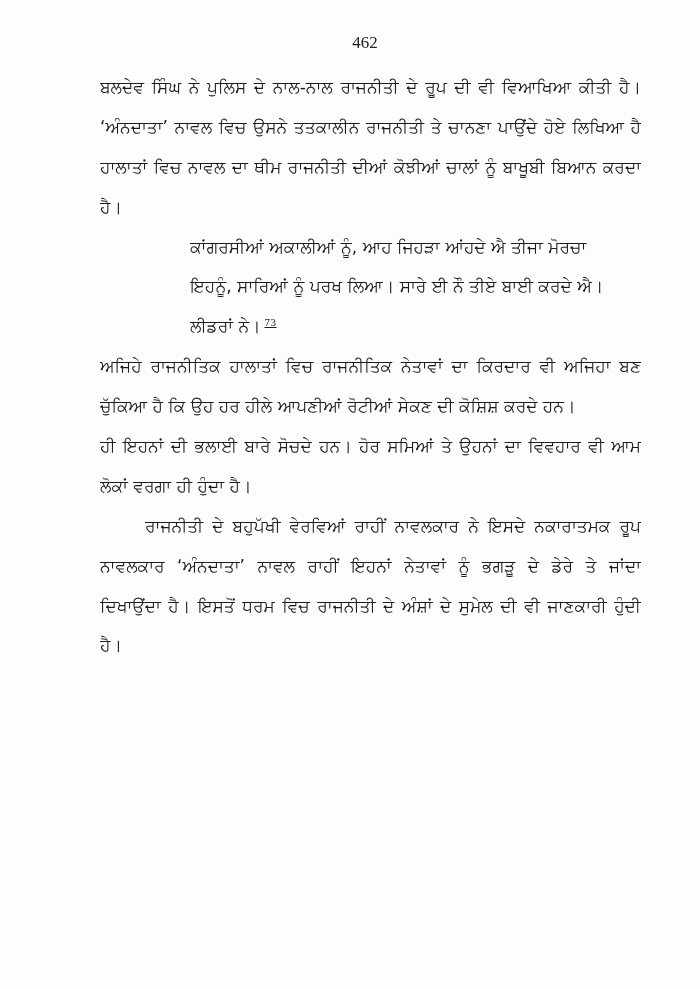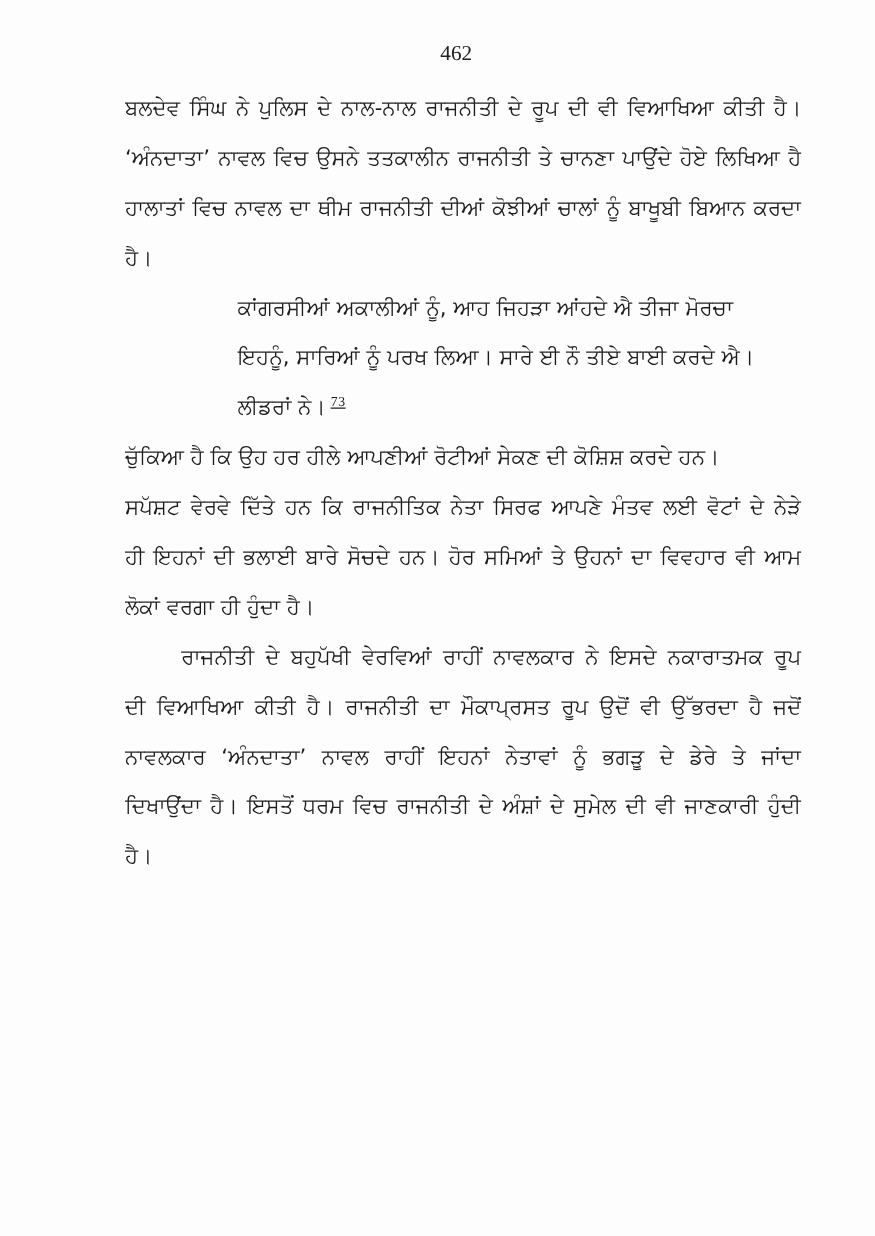--- a/index.html
+++ b/index.html
@@ -91,31 +91,30 @@
 
     <div class="quote">
       <div class="ln left">ਕਾਂਗਰਸੀਆਂ ਅਕਾਲੀਆਂ ਨੂੰ, ਆਹ ਜਿਹੜਾ ਆਂਹਦੇ ਐ ਤੀਜਾ ਮੋਰਚਾ</div>
       <div class="ln left">ਇਹਨੂੰ, ਸਾਰਿਆਂ ਨੂੰ ਪਰਖ ਲਿਆ। ਸਾਰੇ ਈ ਨੌ ਤੀਏ ਬਾਈ ਕਰਦੇ ਐ।</div>
       <div class="ln left">
         <span>ਲੀਡਰਾਂ ਨੇ।</span><sup class="fn">73</sup>
       </div>
     </div>
 
     <div>
+      <div class="ln just">ਅਜਿਹੇ ਰਾਜਨੀਤਿਕ ਹਾਲਾਤਾਂ ਵਿਚ ਰਾਜਨੀਤਿਕ ਨੇਤਾਵਾਂ ਦਾ ਕਿਰਦਾਰ ਵੀ ਅਜਿਹਾ ਬਣ</div>
       <div class="ln left">ਚੁੱਕਿਆ ਹੈ ਕਿ ਉਹ ਹਰ ਹੀਲੇ ਆਪਣੀਆਂ ਰੋਟੀਆਂ ਸੇਕਣ ਦੀ ਕੋਸ਼ਿਸ਼ ਕਰਦੇ ਹਨ।</div>
     </div>
 
     <div>
-      <div class="ln just">ਸਪੱਸ਼ਟ ਵੇਰਵੇ ਦਿੱਤੇ ਹਨ ਕਿ ਰਾਜਨੀਤਿਕ ਨੇਤਾ ਸਿਰਫ ਆਪਣੇ ਮੰਤਵ ਲਈ ਵੋਟਾਂ ਦੇ ਨੇੜੇ</div>
       <div class="ln just">ਹੀ ਇਹਨਾਂ ਦੀ ਭਲਾਈ ਬਾਰੇ ਸੋਚਦੇ ਹਨ। ਹੋਰ ਸਮਿਆਂ ਤੇ ਉਹਨਾਂ ਦਾ ਵਿਵਹਾਰ ਵੀ ਆਮ</div>
       <div class="ln left">ਲੋਕਾਂ ਵਰਗਾ ਹੀ ਹੁੰਦਾ ਹੈ।</div>
     </div>
 
     <div>
       <div class="ln just indent">ਰਾਜਨੀਤੀ ਦੇ ਬਹੁਪੱਖੀ ਵੇਰਵਿਆਂ ਰਾਹੀਂ ਨਾਵਲਕਾਰ ਨੇ ਇਸਦੇ ਨਕਾਰਾਤਮਕ ਰੂਪ</div>
-      <div class="ln just">ਦੀ ਵਿਆਖਿਆ ਕੀਤੀ ਹੈ। ਰਾਜਨੀਤੀ ਦਾ ਮੌਕਾਪ੍ਰਸਤ ਰੂਪ ਉਦੋਂ ਵੀ ਉੱਭਰਦਾ ਹੈ ਜਦੋਂ</div>
       <div class="ln just">ਨਾਵਲਕਾਰ ‘ਅੰਨਦਾਤਾ’ ਨਾਵਲ ਰਾਹੀਂ ਇਹਨਾਂ ਨੇਤਾਵਾਂ ਨੂੰ ਭਗੜੂ ਦੇ ਡੇਰੇ ਤੇ ਜਾਂਦਾ</div>
       <div class="ln just">ਦਿਖਾਉਂਦਾ ਹੈ। ਇਸਤੋਂ ਧਰਮ ਵਿਚ ਰਾਜਨੀਤੀ ਦੇ ਅੰਸ਼ਾਂ ਦੇ ਸੁਮੇਲ ਦੀ ਵੀ ਜਾਣਕਾਰੀ ਹੁੰਦੀ</div>
       <div class="ln left">ਹੈ।</div>
     </div>
 
   </div>
 </div>
 
 </body></html>

